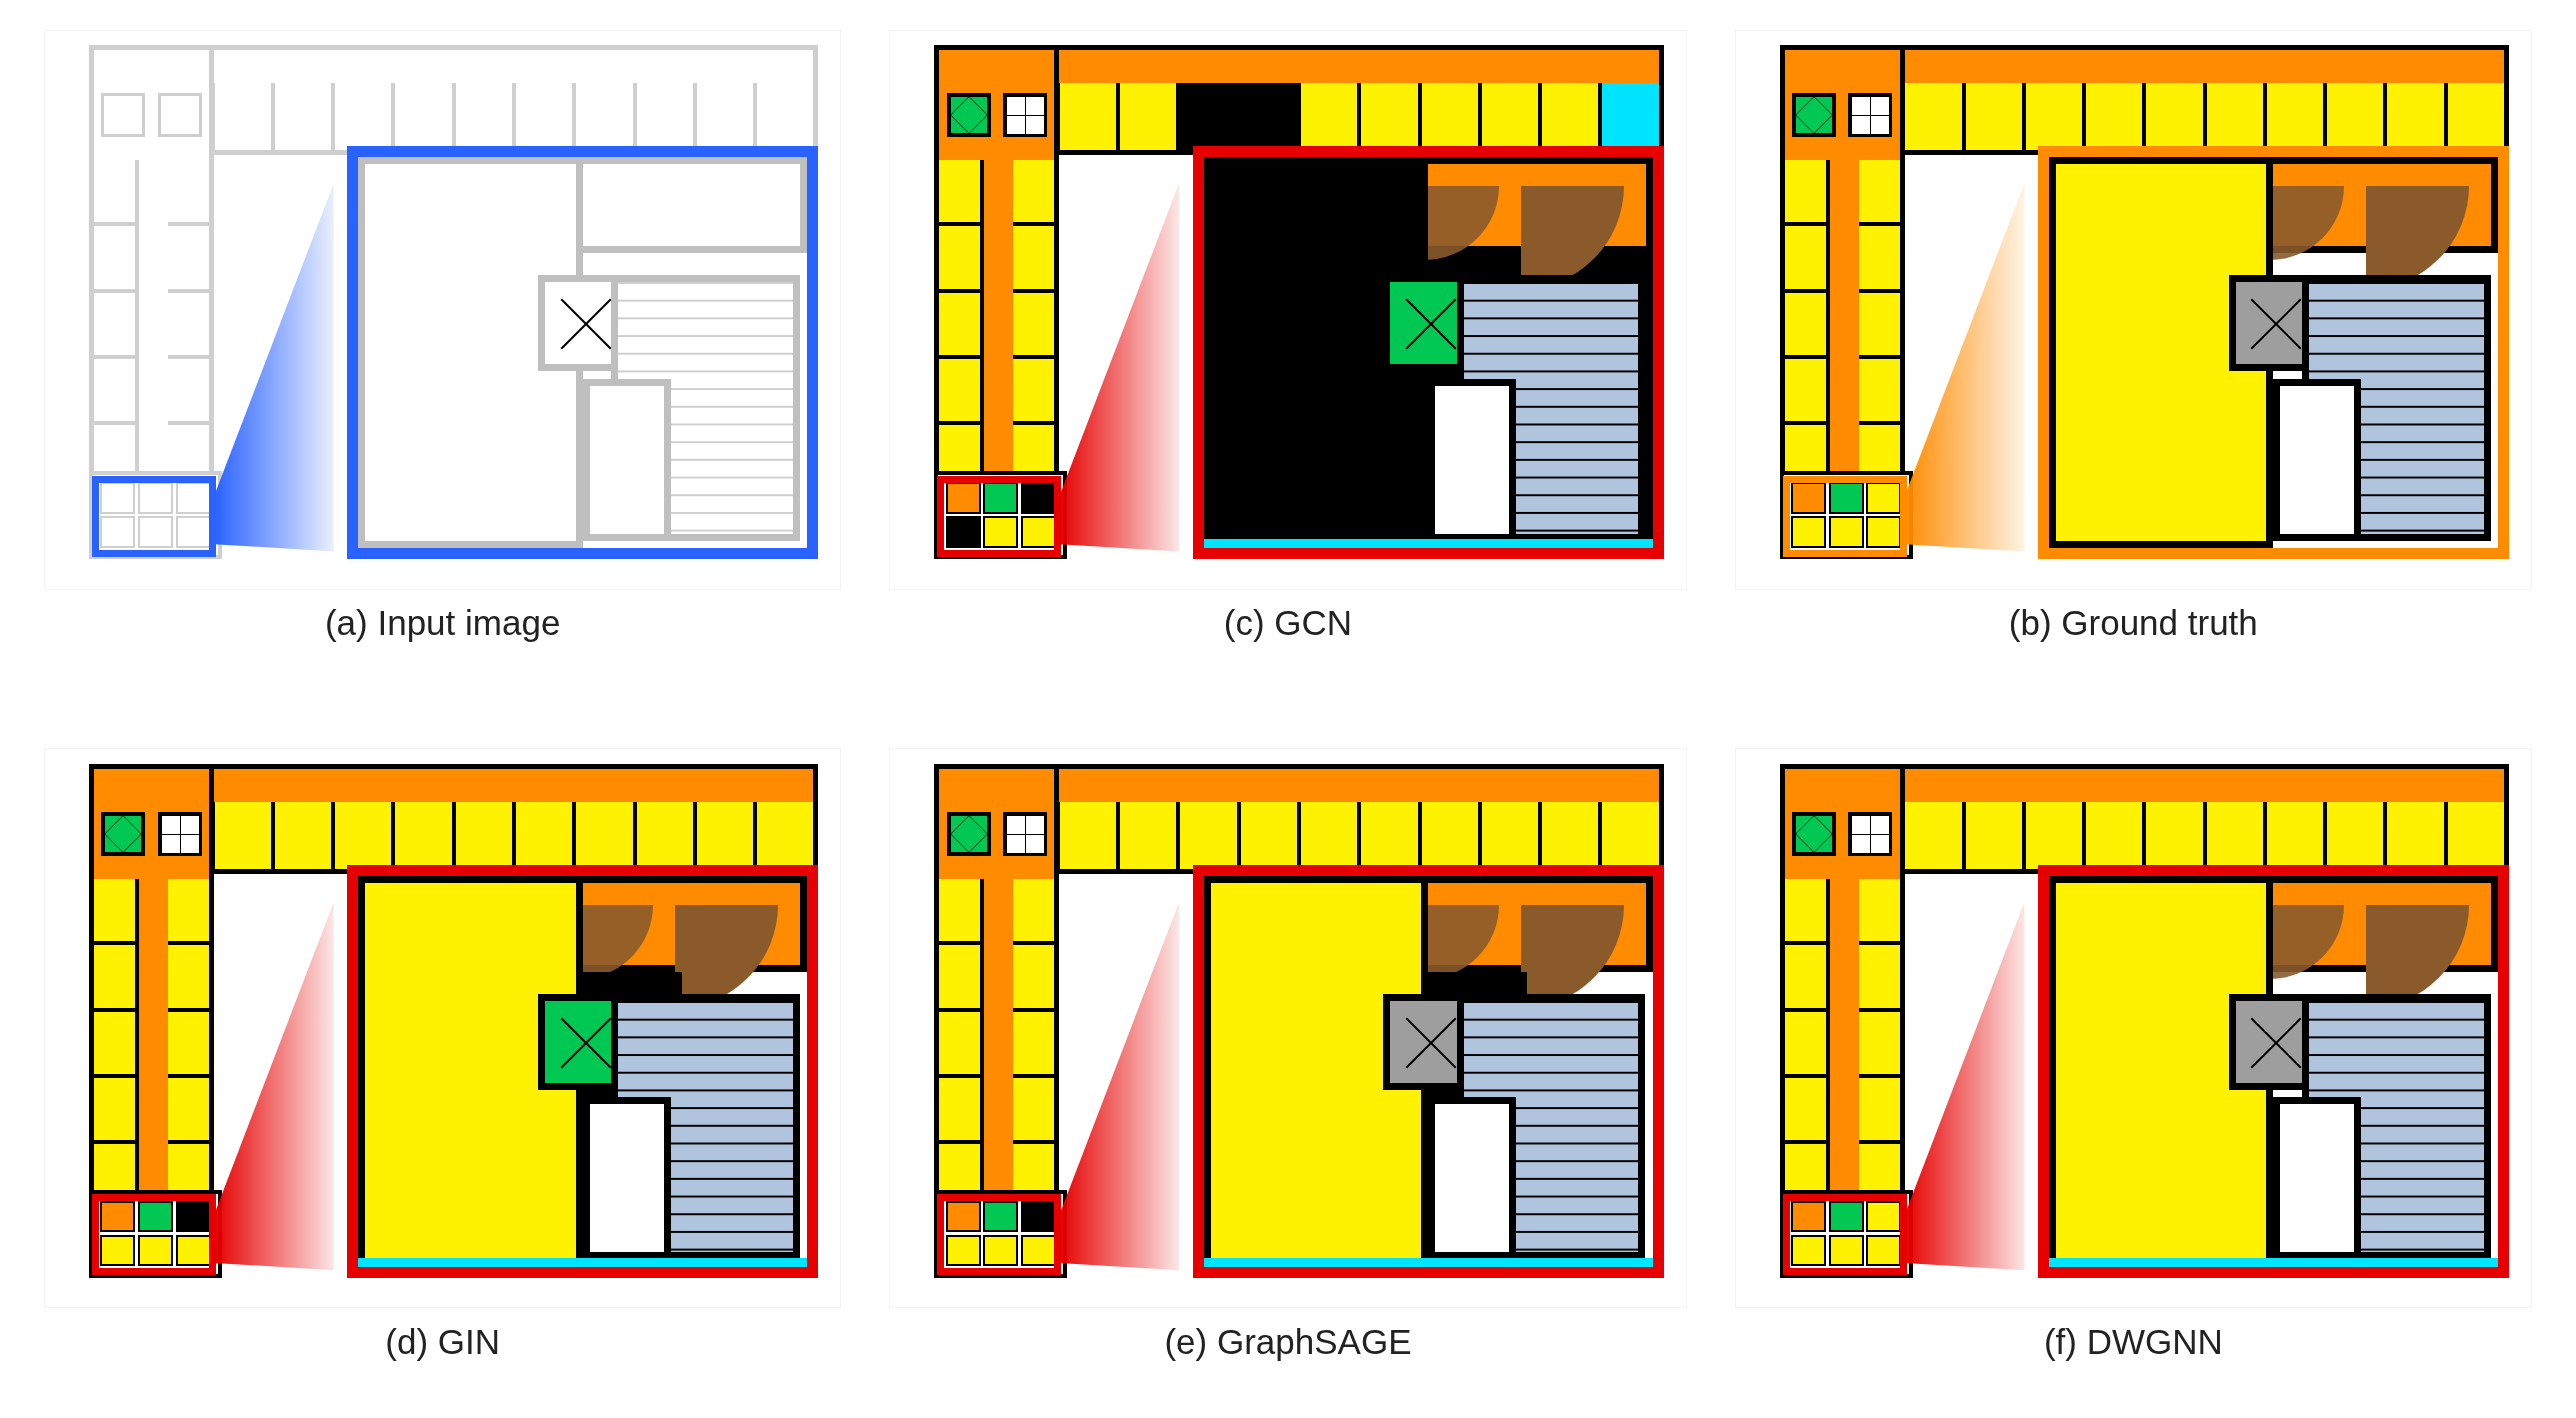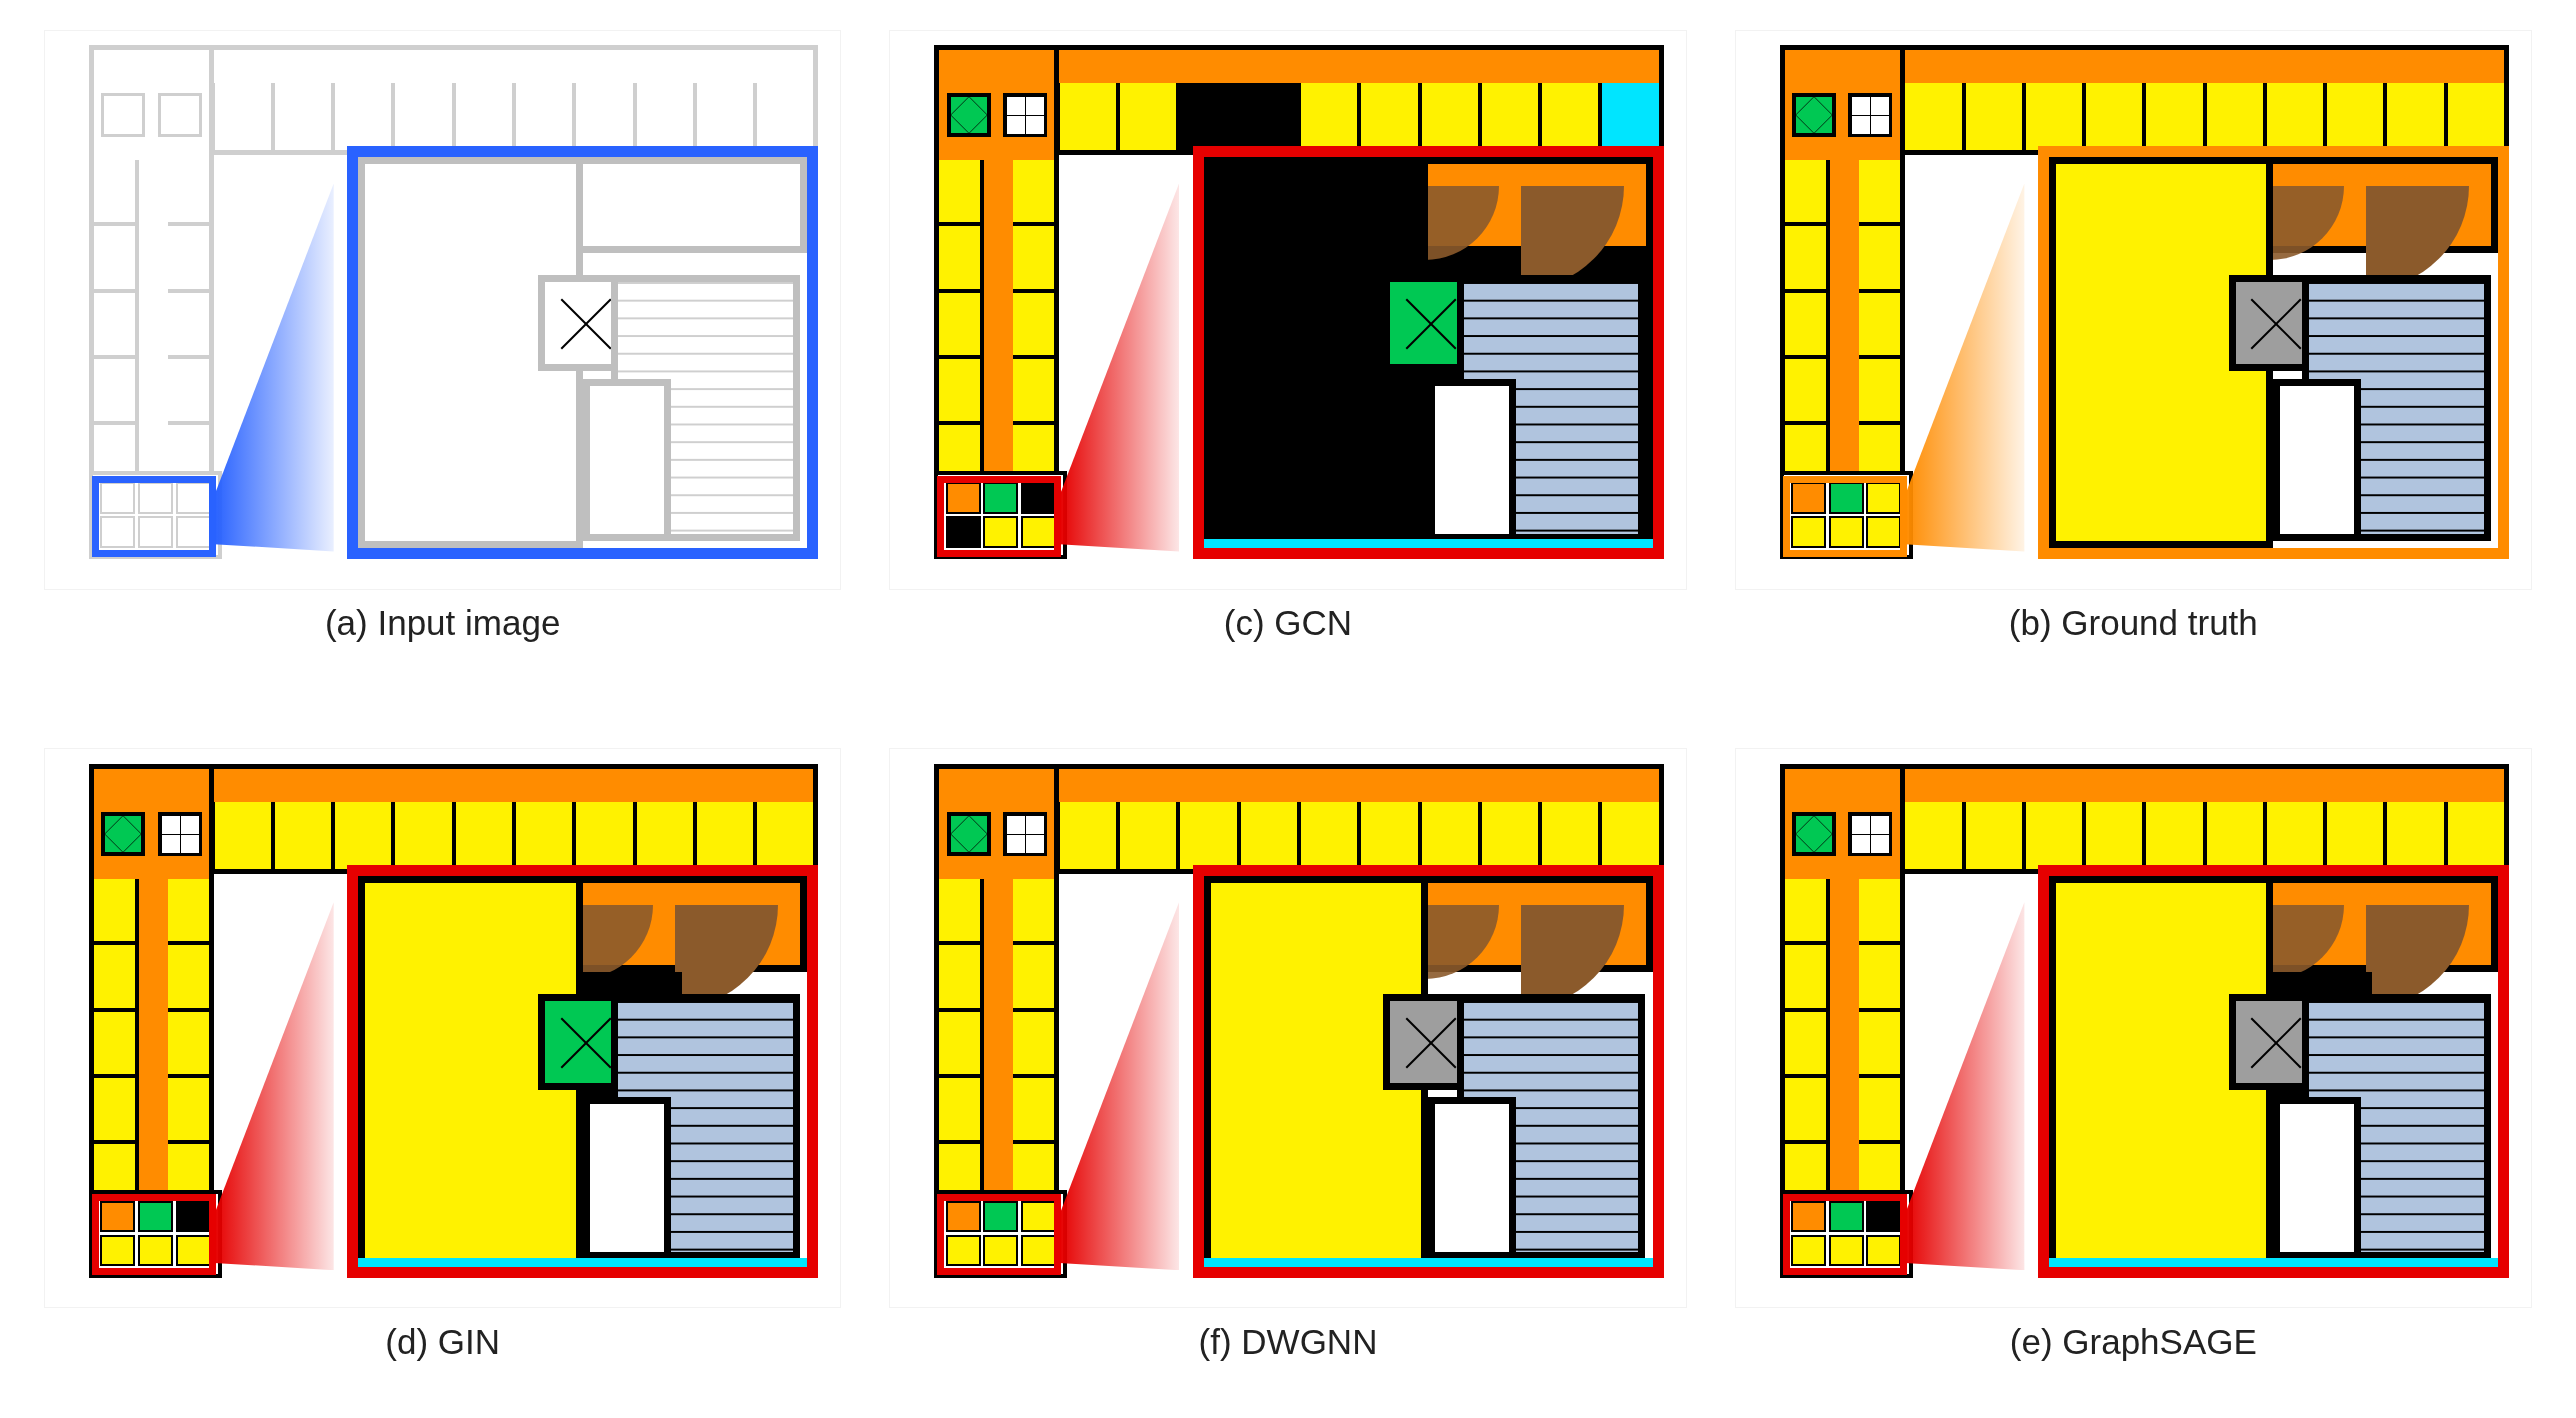--- a/index.html
+++ b/index.html
@@ -470,21 +470,21 @@
       <div class="caption">(d) GIN</div>
     </div>
 
     <div class="cell">
       <div class="panel-wrap">
         <div class="panel">
           <div class="plan">
             <div class="bg wing-top">
               <div class="corridor"></div>
               <div class="rooms">
-                <div class="room"></div>
+                <div class="room gy"></div>
                   <div class="room"></div>
                   <div class="room"></div>
                   <div class="room"></div>
                   <div class="room"></div>
                   <div class="room"></div>
                   <div class="room"></div>
                   <div class="room"></div>
                   <div class="room"></div>
                   <div class="room"></div>
                   <div class="room"></div>
@@ -511,55 +511,56 @@
                   <div class="roomV"></div>
                   <div class="roomV"></div>
                   <div class="roomV"></div>
                   <div class="roomV"></div>
               </div>
             </div>
             <div class="bg cluster">
               <div class="inner">
                   <div class="o"></div>
                   <div class="g"></div>
-                  <div></div>
+                  <div class="k"></div>
                   <div></div>
                   <div></div>
                   <div></div>
                 </div>
             </div>
           </div>
           <div class="hlbox"></div>
           <div class="wedge-red"></div>
           <div class="inset red">
             <div class="corr">
                 <div class="arc"></div>
                 <div class="arc2"></div>
               </div>
             <div class="room-a"></div>
+            <div class="room-black-mid"></div>
             <div class="lift grey">
                 <div class="x"></div>
               </div>
             <div class="stairs"></div>
             <div class="door"></div>
             <div class="thin-cyan"></div>
           </div>
         </div>
       </div>
-      <div class="caption">(f) DWGNN</div>
+      <div class="caption">(e) GraphSAGE</div>
     </div>
 
     <div class="cell">
       <div class="panel-wrap">
         <div class="panel">
           <div class="plan">
             <div class="bg wing-top">
               <div class="corridor"></div>
               <div class="rooms">
-                <div class="room gy"></div>
+                <div class="room"></div>
                   <div class="room"></div>
                   <div class="room"></div>
                   <div class="room"></div>
                   <div class="room"></div>
                   <div class="room"></div>
                   <div class="room"></div>
                   <div class="room"></div>
                   <div class="room"></div>
                   <div class="room"></div>
                   <div class="room"></div>
@@ -586,43 +587,42 @@
                   <div class="roomV"></div>
                   <div class="roomV"></div>
                   <div class="roomV"></div>
                   <div class="roomV"></div>
               </div>
             </div>
             <div class="bg cluster">
               <div class="inner">
                   <div class="o"></div>
                   <div class="g"></div>
-                  <div class="k"></div>
+                  <div></div>
                   <div></div>
                   <div></div>
                   <div></div>
                 </div>
             </div>
           </div>
           <div class="hlbox"></div>
           <div class="wedge-red"></div>
           <div class="inset red">
             <div class="corr">
                 <div class="arc"></div>
                 <div class="arc2"></div>
               </div>
             <div class="room-a"></div>
-            <div class="room-black-mid"></div>
             <div class="lift grey">
                 <div class="x"></div>
               </div>
             <div class="stairs"></div>
             <div class="door"></div>
             <div class="thin-cyan"></div>
           </div>
         </div>
       </div>
-      <div class="caption">(e) GraphSAGE</div>
+      <div class="caption">(f) DWGNN</div>
     </div>
 
   </div>
 </div>
 
 
 </body></html>

